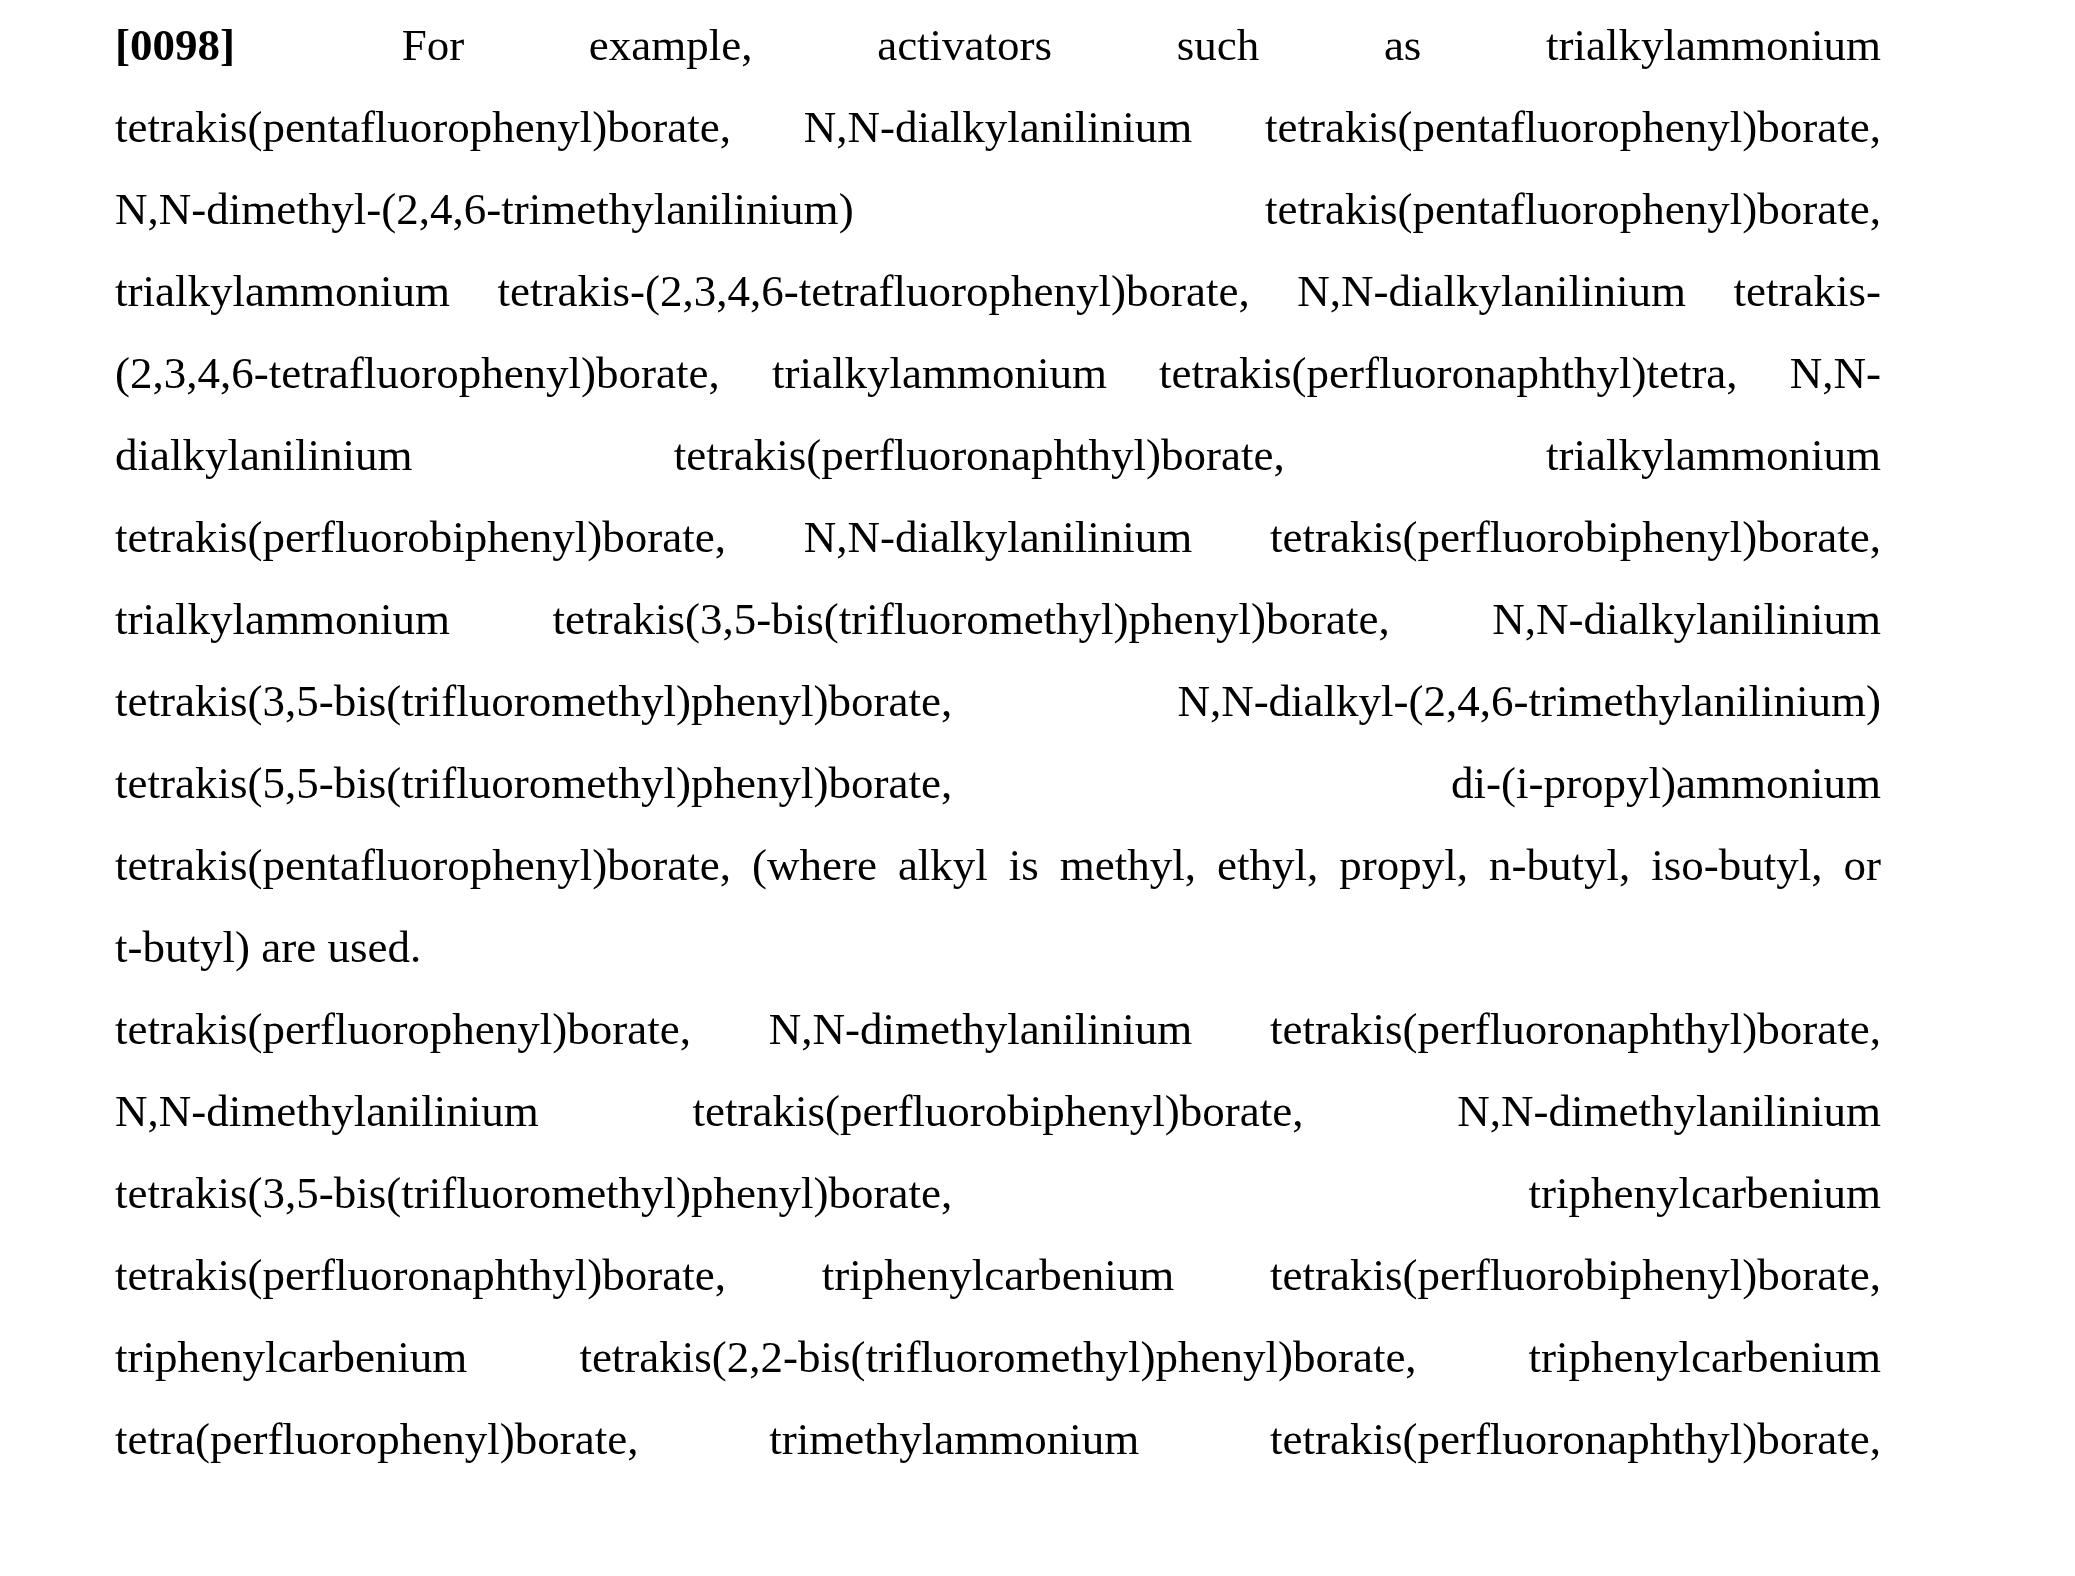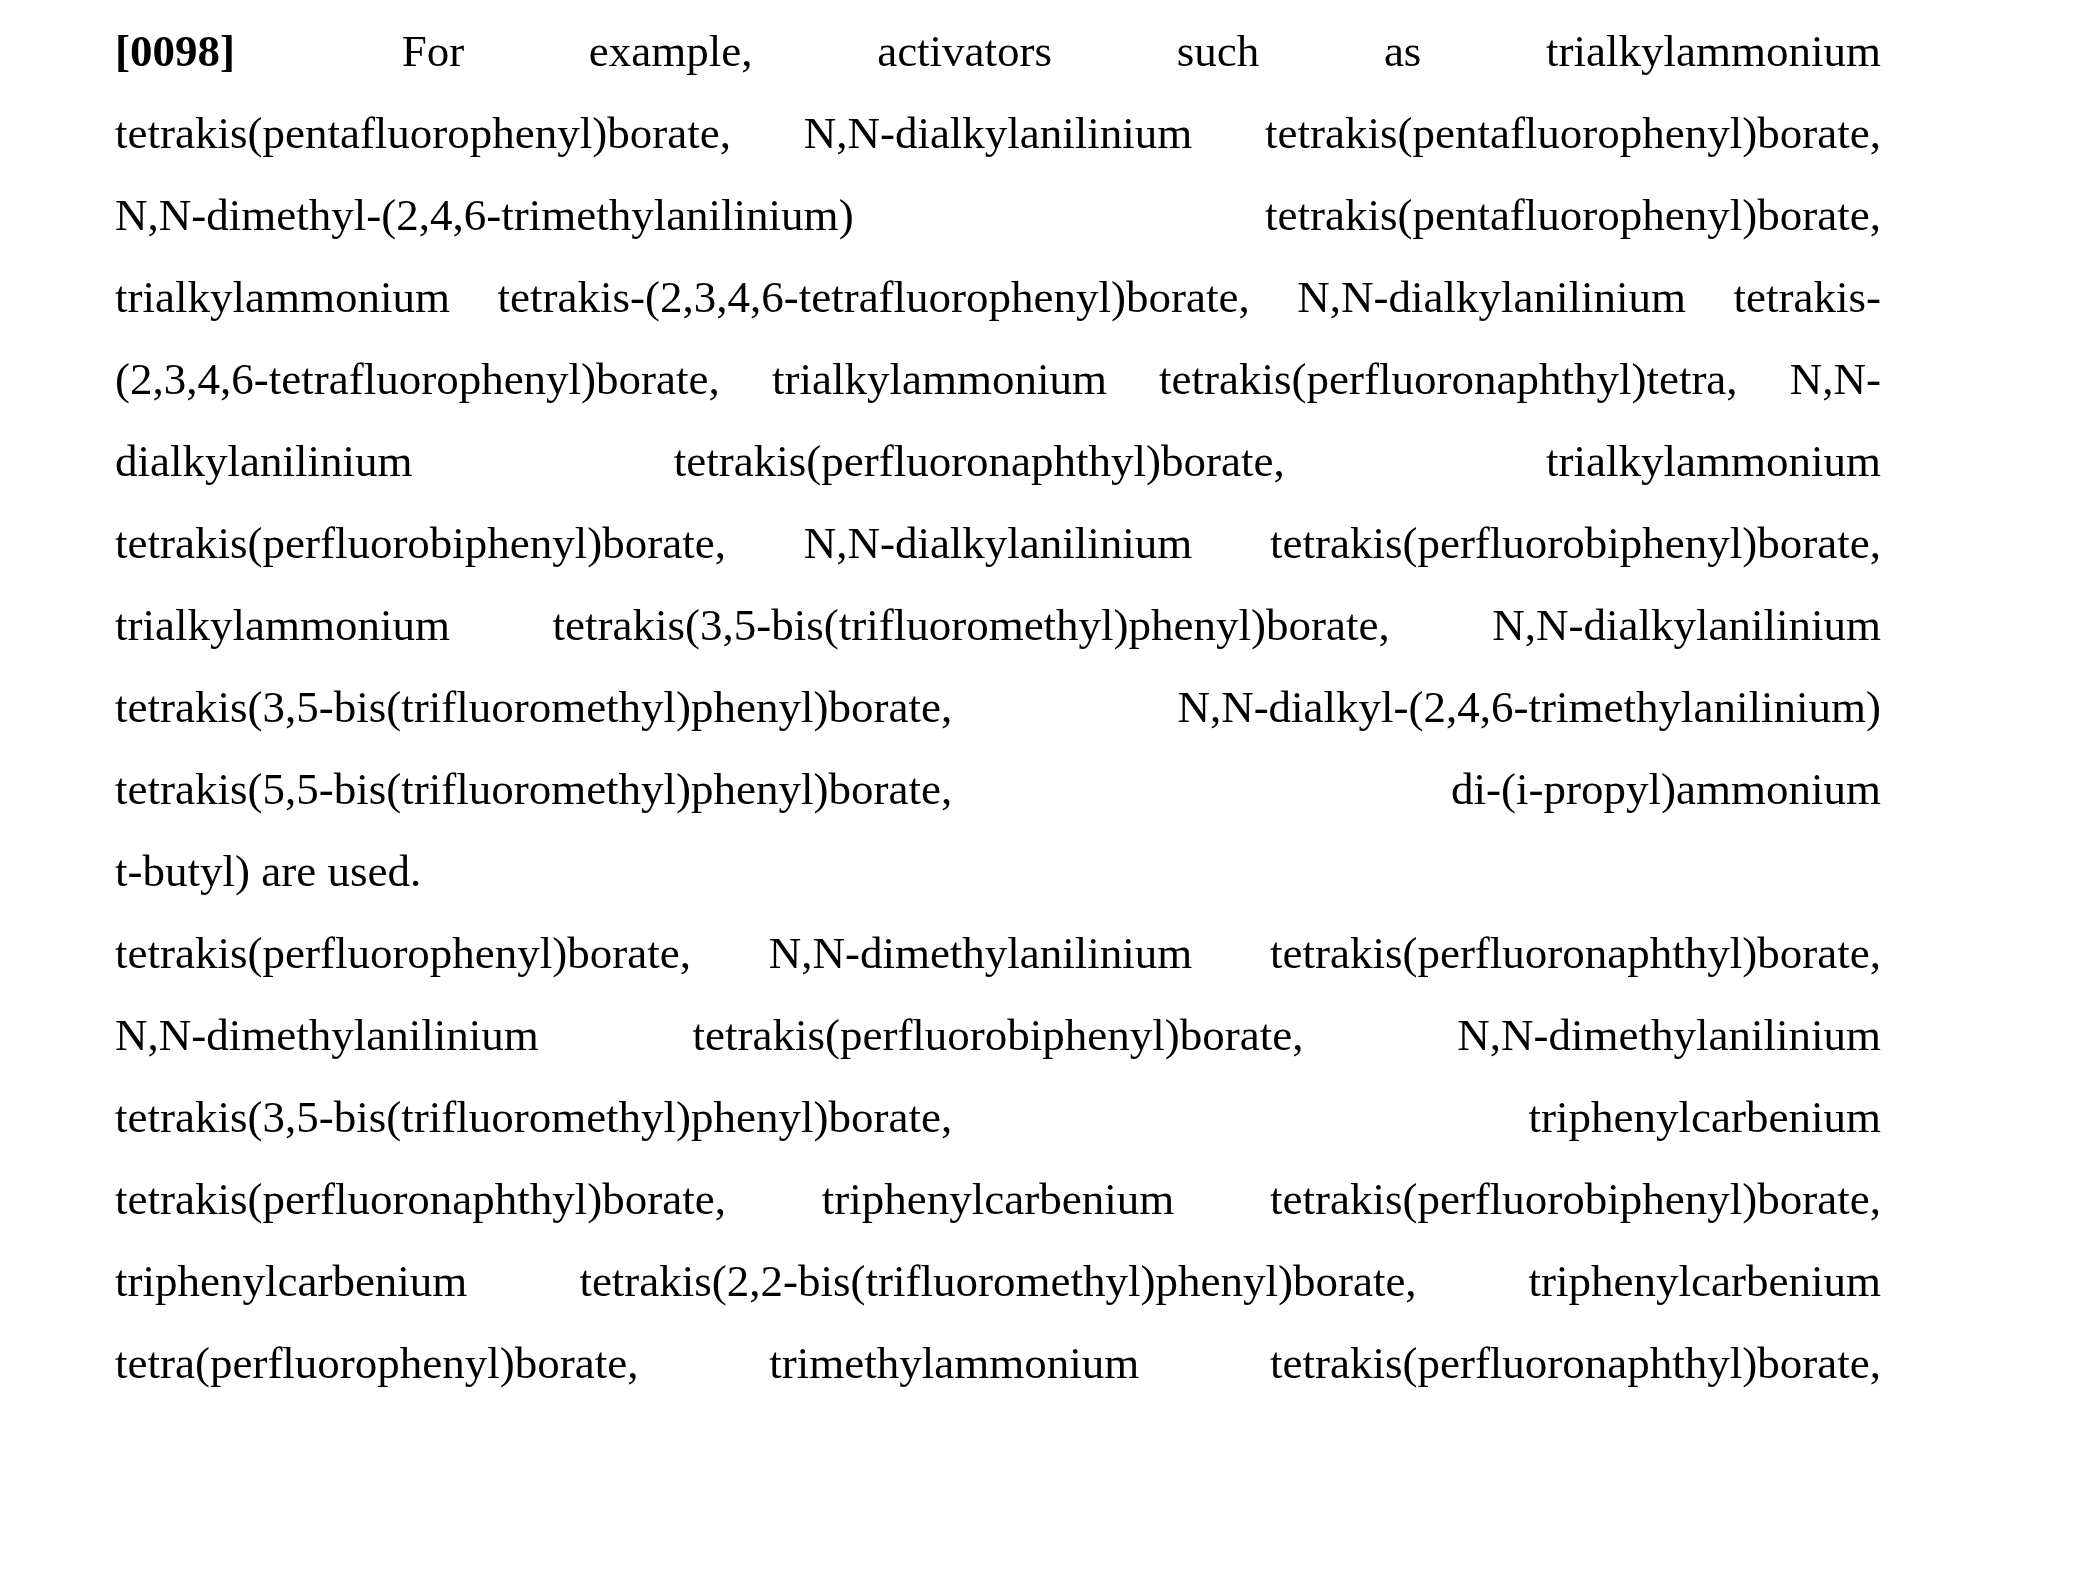--- a/index.html
+++ b/index.html
@@ -9,21 +9,21 @@
   }
   body {
     width: 2075px;
     height: 1576px;
     overflow: hidden;
     position: relative;
   }
   .page {
     position: absolute;
     left: 115px;
-    top: 10px;
+    top: 4px;
     width: 1766px;
   }
   .line {
     font-family: "Liberation Serif", "DejaVu Serif", serif;
     font-size: 45px;
     line-height: 82px;
     height: 82px;
     color: #000000;
     text-align: justify;
     text-align-last: justify;
@@ -50,20 +50,21 @@
     <div class="line"><span class="plabel">[0098]</span><span class="tab"></span> <span>For example, activators such as trialkylammonium</span></div>
     <div class="line">tetrakis(pentafluorophenyl)borate, N,N-dialkylanilinium tetrakis(pentafluorophenyl)borate,</div>
     <div class="line">N,N-dimethyl-(2,4,6-trimethylanilinium) tetrakis(pentafluorophenyl)borate,</div>
     <div class="line">trialkylammonium tetrakis-(2,3,4,6-tetrafluorophenyl)borate, N,N-dialkylanilinium tetrakis-</div>
     <div class="line">(2,3,4,6-tetrafluorophenyl)borate, trialkylammonium tetrakis(perfluoronaphthyl)tetra, N,N-</div>
     <div class="line">dialkylanilinium tetrakis(perfluoronaphthyl)borate, trialkylammonium</div>
     <div class="line">tetrakis(perfluorobiphenyl)borate, N,N-dialkylanilinium tetrakis(perfluorobiphenyl)borate,</div>
     <div class="line">trialkylammonium tetrakis(3,5-bis(trifluoromethyl)phenyl)borate, N,N-dialkylanilinium</div>
     <div class="line">tetrakis(3,5-bis(trifluoromethyl)phenyl)borate, N,N-dialkyl-(2,4,6-trimethylanilinium)</div>
     <div class="line">tetrakis(5,5-bis(trifluoromethyl)phenyl)borate, di-(i-propyl)ammonium</div>
+    <div class="line">tetrakis(pentafluorophenyl)borate, (where alkyl is methyl, ethyl, propyl, n-butyl, iso-butyl, or</div>
     <div class="line flush">t-butyl) are used.</div>
   </div>
 
   <div>
     <div class="line">tetrakis(perfluorophenyl)borate, N,N-dimethylanilinium tetrakis(perfluoronaphthyl)borate,</div>
     <div class="line">N,N-dimethylanilinium tetrakis(perfluorobiphenyl)borate, N,N-dimethylanilinium</div>
     <div class="line">tetrakis(3,5-bis(trifluoromethyl)phenyl)borate, triphenylcarbenium</div>
     <div class="line">tetrakis(perfluoronaphthyl)borate, triphenylcarbenium tetrakis(perfluorobiphenyl)borate,</div>
     <div class="line">triphenylcarbenium tetrakis(2,2-bis(trifluoromethyl)phenyl)borate, triphenylcarbenium</div>
     <div class="line">tetra(perfluorophenyl)borate, trimethylammonium tetrakis(perfluoronaphthyl)borate,</div>

